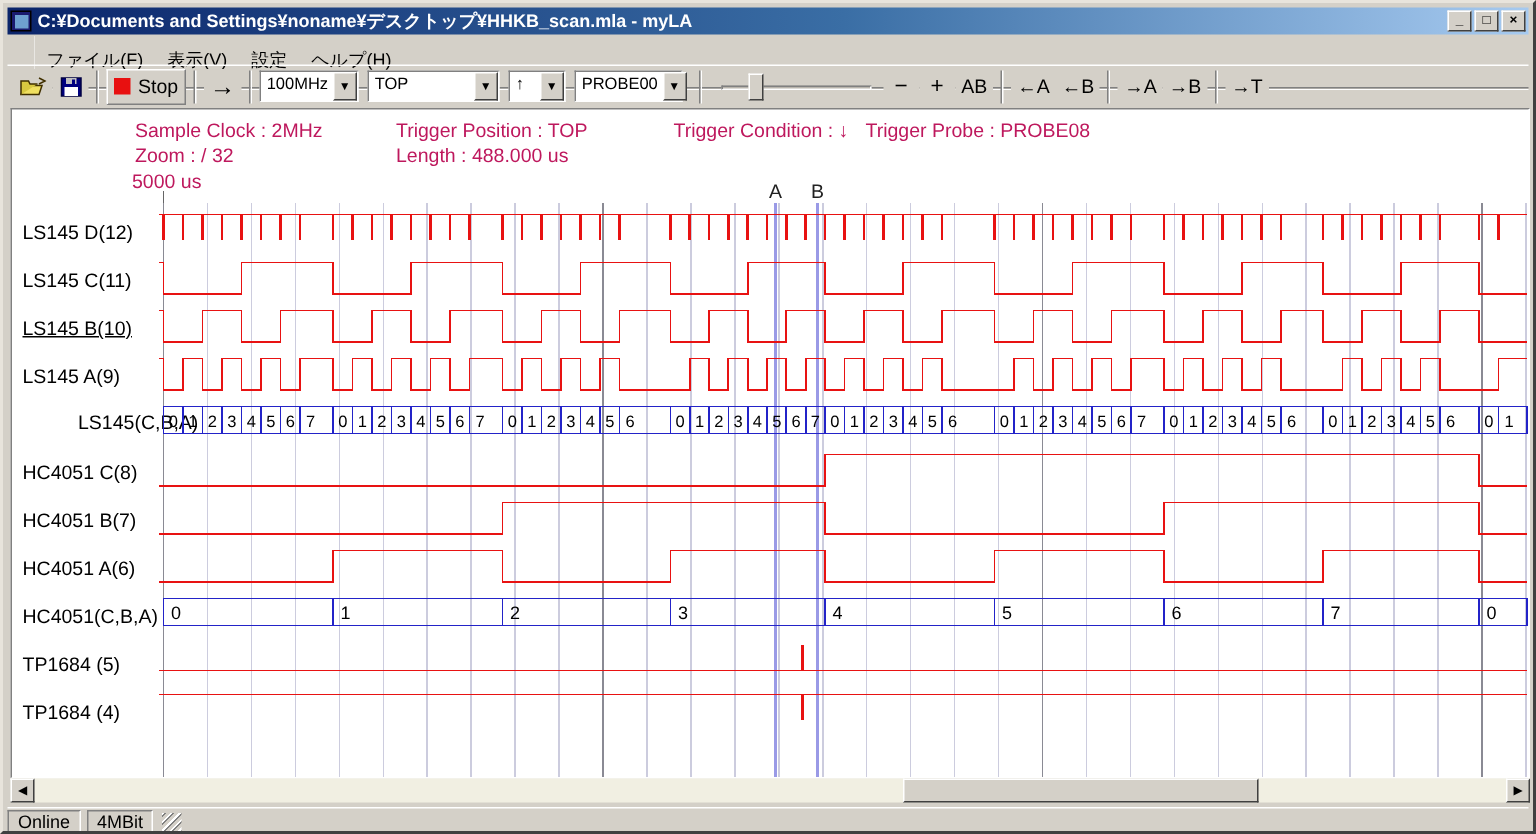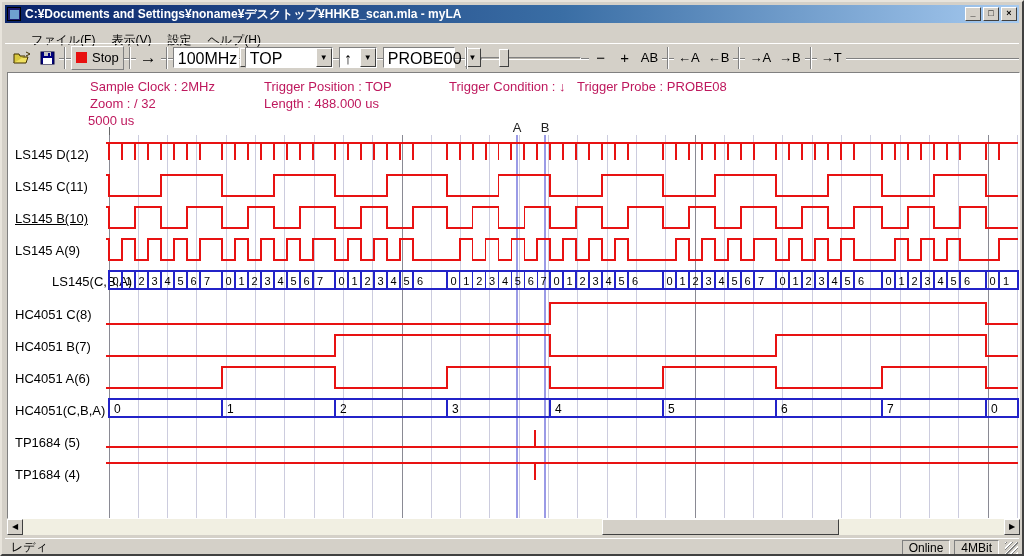--- a/index.html
+++ b/index.html
@@ -33,21 +33,21 @@
   .toolbar { position:absolute; left:3px; top:41px; right:3px; height:28px;
              display:flex; align-items:center; border-top:1px solid #fff; padding-left:4px; }
   .tb-sep { width:2px; height:22px; border-left:1px solid #808080; border-right:1px solid #fff;
             margin:0 5px; flex:none; }
   .tb-btn { height:24px; min-width:24px; display:flex; align-items:center; justify-content:center;
             font-size:13px; color:#000000; background:#d4d0c8; padding:0 4px; flex:none; }
   .tb-btn.raised { border:1px solid; border-color:#fff #808080 #808080 #fff; }
   .stop-sq { width:11px; height:11px; background:#e81010; margin-right:5px; display:inline-block; }
   .combo { height:21px; display:flex; flex:none; border:1px solid; border-color:#808080 #fff #fff #808080;
            background:#fff; margin-right:6px; }
-  .combo-text { font-size:16px; padding:2px 3px 0 4px; white-space:nowrap; }
+  .combo-text { font-size:11px; padding:2px 3px 0 4px; white-space:nowrap; }
   .combo-btn { width:16px; background:#d4d0c8; border:1px solid; border-color:#fff #404040 #404040 #fff;
                font-size:8px; text-align:center; line-height:17px; color:#000; flex:none; }
   .slider { position:relative; width:100px; height:20px; margin:0 8px; flex:none; }
   .slider-track { position:absolute; left:0; right:0; top:9px; height:3px;
                   border:1px solid; border-color:#808080 #fff #fff #808080; background:#b8b4ac; }
   .slider-thumb { position:absolute; left:18px; top:1px; width:10px; height:18px;
                   background:#d4d0c8; border:1px solid; border-color:#fff #404040 #404040 #fff; }
 
   
   .client { position:absolute; left:5px; top:70px; width:1013px; height:447px;
@@ -439,18 +439,17 @@
       <line x1="533" y1="461" x2="533" y2="478" stroke="#e81212" stroke-width="2.2"></line>
     </svg>
 
   <div class="hscroll">
     <span class="sc-btn" style="left:0;">◀</span>
     <span class="sc-thumb"></span>
     <span class="sc-btn" style="right:0;">▶</span>
   </div>
 
   <div class="statusbar">
-    <span class="sb-ready">レディ</span>
     <span class="sb-panel">Online</span>
     <span class="sb-panel">4MBit</span>
     <span class="sb-grip"></span>
   </div>
 </div>
 
 </body></html>

